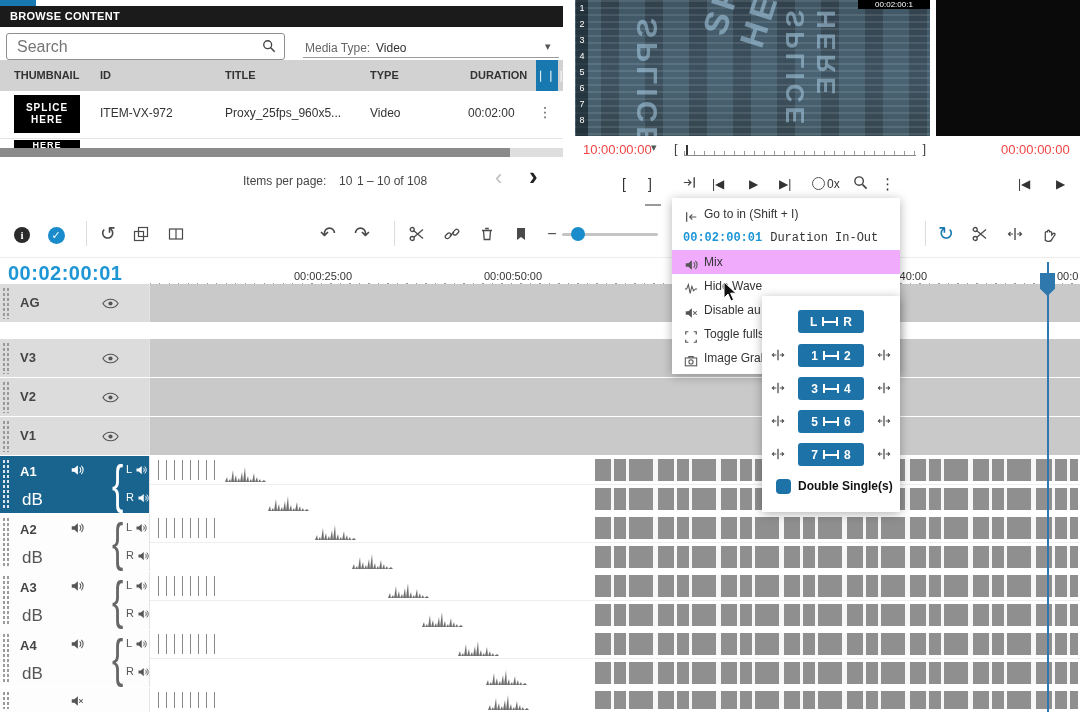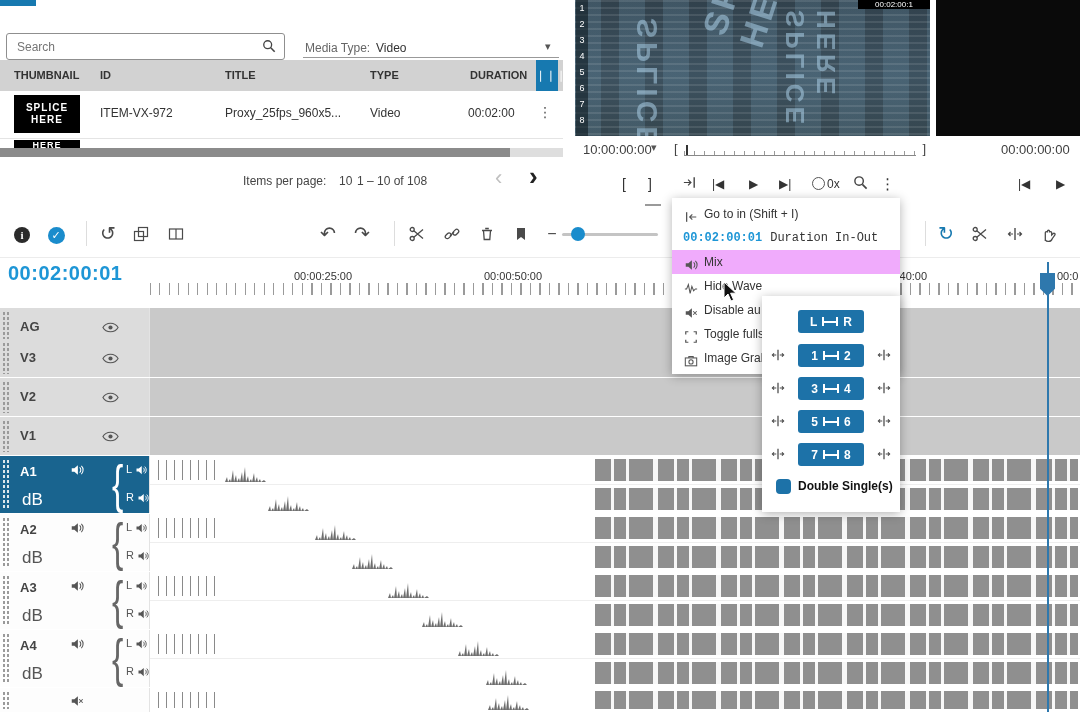--- a/index.html
+++ b/index.html
@@ -7,21 +7,21 @@
        font-family:"Liberation Sans",sans-serif;color:#333;font-size:12px;}
   .abs{position:absolute;}
   .ic{display:inline-block;vertical-align:middle;}
   svg.ic{overflow:visible;}
 
   
   .browse-tab{left:0;top:0;width:36px;height:6px;background:#1779b0;}
   .browse-header{left:0;top:6px;width:563px;height:21px;background:#1b1b1b;color:#fff;
     font-weight:bold;font-size:11px;line-height:21px;padding-left:10px;box-sizing:border-box;letter-spacing:.3px;}
   .search-box{left:6px;top:33px;width:277px;height:25px;border:1px solid #8f8f8f;border-radius:3px;background:#fff;}
-  .search-box input{border:0;outline:0;width:240px;height:21px;margin:1px 0 0 8px;font-size:12px;
+  .search-box input{border:0;outline:0;width:240px;height:21px;margin:1px 0 0 8px;font-size:16px;
     font-family:"Liberation Sans",sans-serif;color:#333;background:transparent;}
   .mt-label{left:305px;top:41px;color:#666;}
   .mt-value{left:376px;top:41px;color:#333;}
   .mt-underline{left:303px;top:57px;width:256px;border-bottom:1px solid #999;}
   .mt-caret{left:545px;top:40px;color:#555;font-size:11px;}
   .tbl-head{left:0;top:60px;width:563px;height:31px;background:#d2d2d2;border-bottom:1px solid #bbb;}
   .tbl-head span{position:absolute;top:9px;font-size:11px;font-weight:bold;color:#333;}
   .colbtn{left:536px;top:60px;width:22px;height:31px;background:#1779b0;color:#fff;text-align:center;
     line-height:31px;font-size:11px;letter-spacing:1px;}
   .tbl-row{left:0;top:91px;width:563px;height:47px;background:#fff;border-bottom:1px solid #e4e4e4;}
@@ -41,21 +41,21 @@
     background:linear-gradient(180deg,#31414c 0,#3d5260 55%,#35464f 100%);}
   .pv-stripes{left:0;top:0;right:0;bottom:0;
     background:repeating-linear-gradient(180deg,rgba(255,255,255,.10) 0 2px,transparent 2px 7px),
                repeating-linear-gradient(90deg,rgba(130,180,210,.18) 0 26px,transparent 26px 44px);}
   .pv-word{position:absolute;color:rgba(170,205,230,.55);font-weight:bold;letter-spacing:4px;}
   .meters{left:576px;top:0;width:12px;height:136px;background:rgba(10,20,26,.55);color:#fff;font-size:9px;text-align:center;}
   .meters div{height:16px;line-height:16px;}
   .ovl-tc{left:858px;top:0;width:72px;height:9px;background:#000;color:#fff;font-size:8px;
     line-height:9px;text-align:center;overflow:hidden;}
   .pv-right{left:936px;top:0;width:144px;height:136px;background:#0a0a0a;}
-  .tc{font-size:13px;color:#404040;text-align:center;}
+  .tc{font-size:13px;color:#ef4444;text-align:center;}
   .scrubber{left:674px;top:141px;width:252px;height:16px;}
   .scrub-line{position:absolute;left:10px;right:10px;top:10px;height:4px;
     background:repeating-linear-gradient(90deg,#9a9a9a 0 1px,transparent 1px 10px);border-bottom:1px solid #888;}
   .scrub-br{position:absolute;top:0;font-size:13px;color:#444;}
   .scrub-cursor{position:absolute;left:12px;top:4px;width:2px;height:10px;background:#333;}
   .tbtn{position:absolute;color:#333;font-size:12px;text-align:center;}
   .speed-circ{display:inline-block;width:11px;height:11px;border:1.4px solid #555;border-radius:50%;
     vertical-align:-2px;margin-right:2px;}
   .divider-handle{left:645px;top:204px;width:16px;height:6px;
     border-top:2px solid #9a9a9a;border-bottom:2px solid #9a9a9a;}
@@ -206,20 +206,21 @@
     </symbol>
     <symbol id="sym-cursor" viewBox="0 0 16 22">
       <path d="M2 1v16l4-4 3 7 2.6-1.2-3-6.6H14z" fill="#111" stroke="#fff" stroke-width="1"></path>
     </symbol>
   </defs>
 </svg>
 
 <div class="app">
 
   <div class="abs browse-tab"></div>
+  <div class="abs browse-header">BROWSE CONTENT</div>
 
   <div class="abs search-box">
     <input type="text" placeholder="Search" style="">
     <svg class="ic" style="position:absolute;right:8px;top:5px;width:14px;height:14px;color:#444">
         <use href="#sym-mag"></use>
       </svg>
   </div>
   <span class="abs mt-label">Media Type:</span>
   <span class="abs mt-value">Video</span>
   <div class="abs mt-underline"></div>
@@ -350,21 +351,21 @@
       <use href="#sym-hand"></use>
     </svg>
 
   <span class="abs tl-tc">00:02:00:01</span>
   <div class="abs ruler-ticks"></div>
   <span class="rlabel" style="left:294px">00:00:25:00</span>
   <span class="rlabel" style="left:484px">00:00:50:00</span>
   <span class="rlabel" style="left:869px">00:01:40:00</span>
   <span class="rlabel" style="left:1057px">00:0</span>
 
-  <div class="trow" style="top:308px;height:38px">
+  <div class="trow" style="top:284px;height:38px">
     <div class="thead video">
       <div class="drag"></div>
       <span class="tname" style="top:11px">AG</span>
       <svg class="ic" style="position:absolute;left:102px;top:14px;width:17px;height:11px;color:#555">
           <use href="#sym-eye"></use>
         </svg>
     </div>
     <div class="lane video"></div>
   </div>
 

